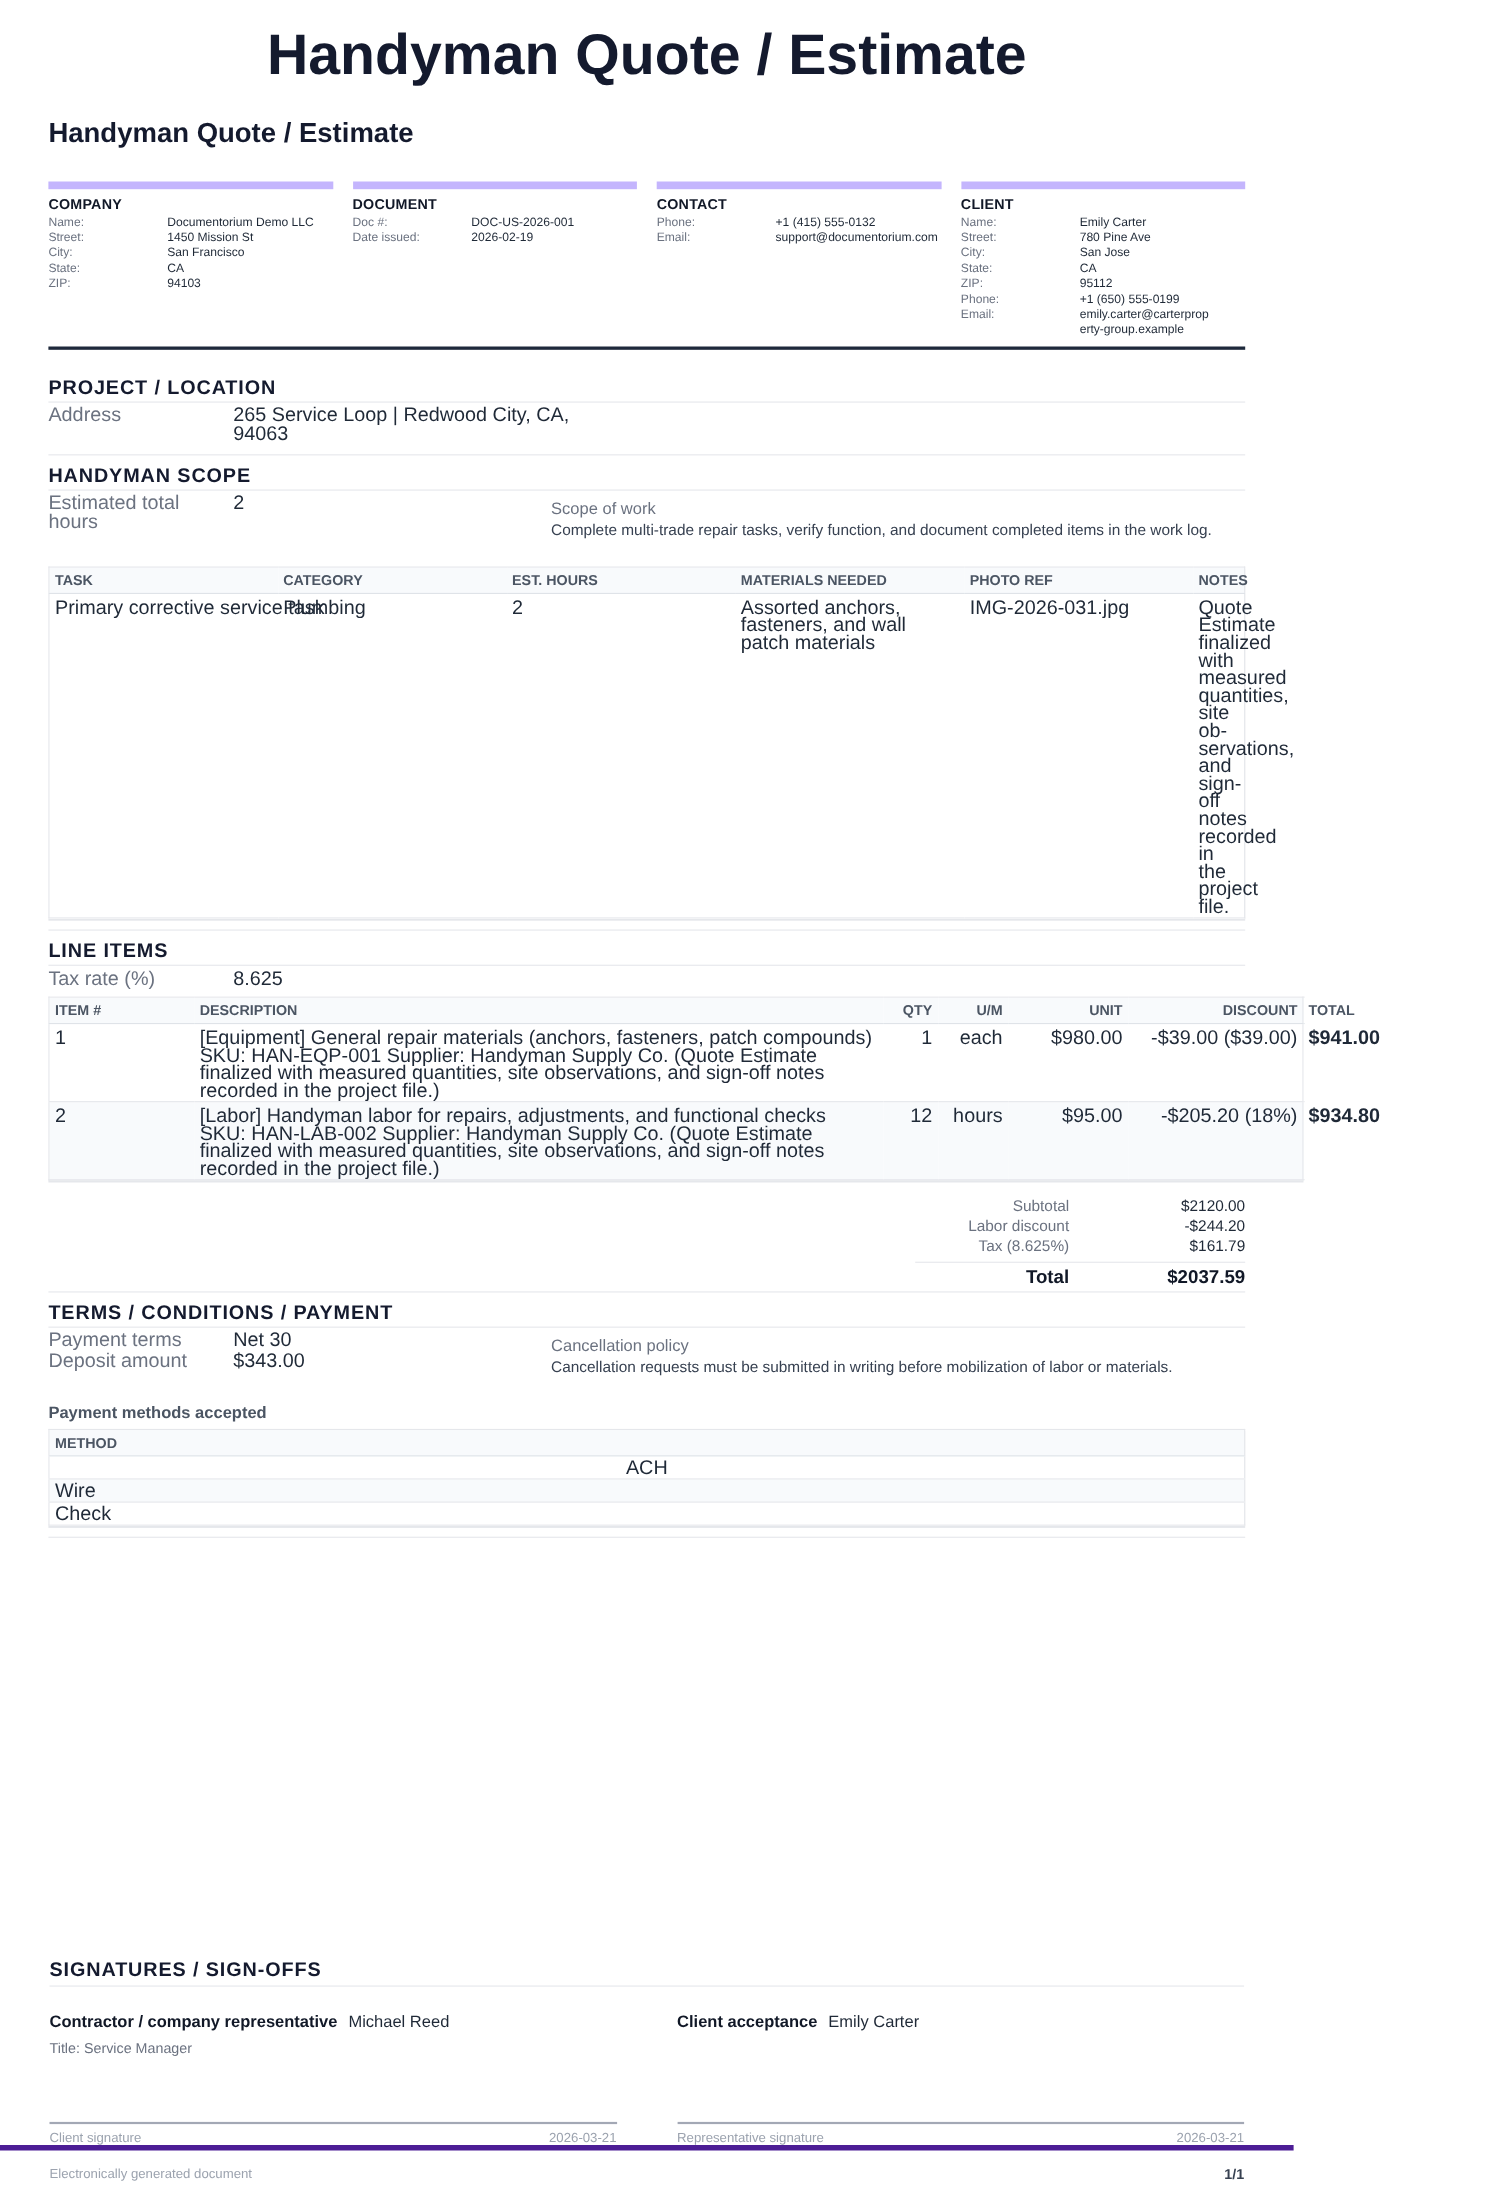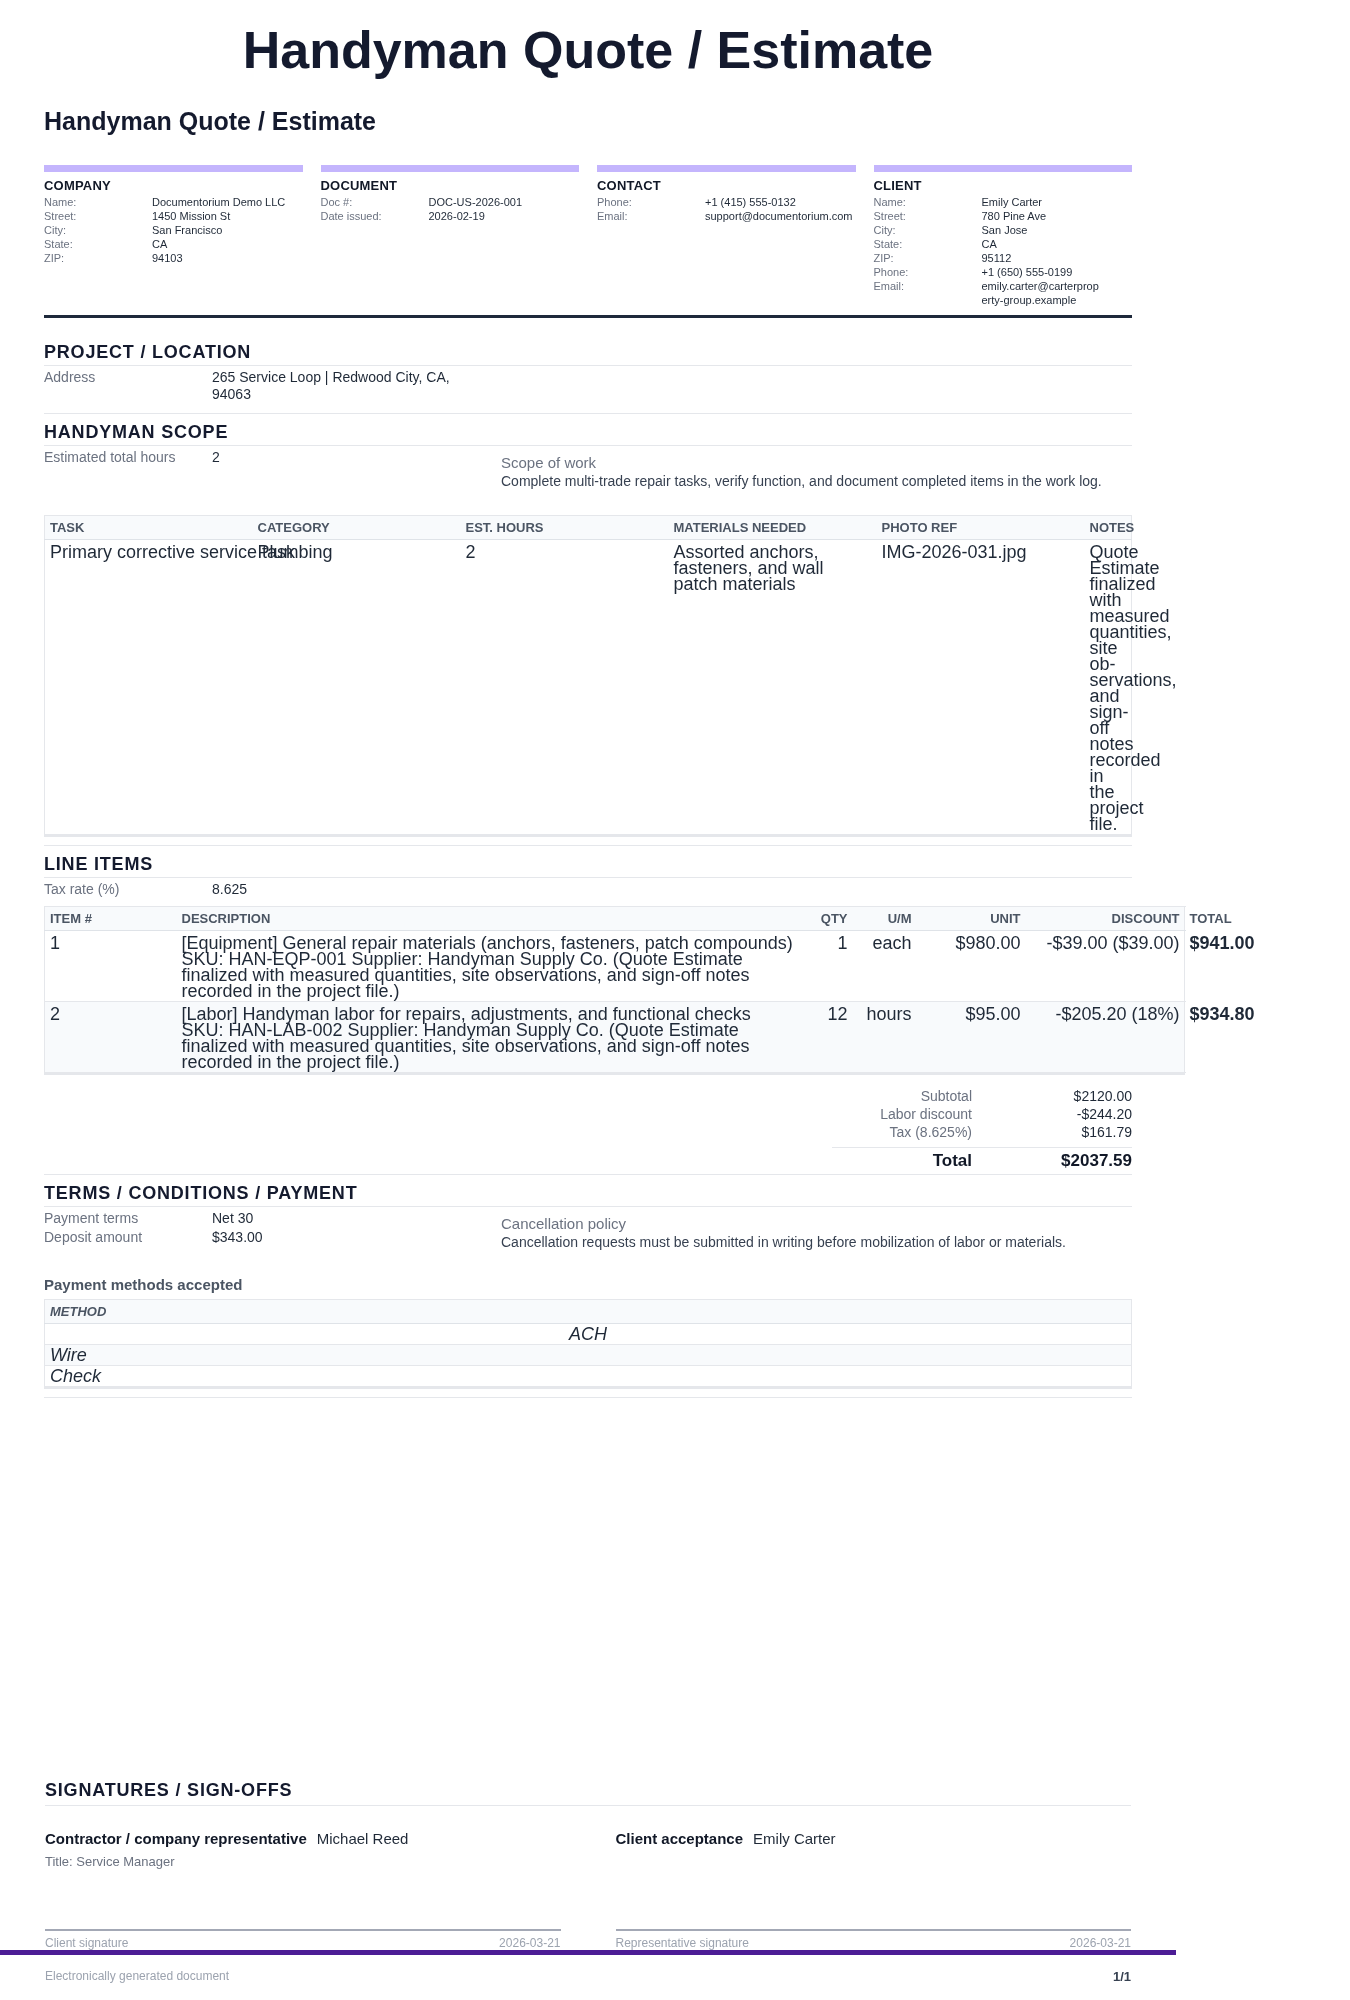--- a/index.html
+++ b/index.html
@@ -12,21 +12,21 @@
 
   .info-grid { display: grid; grid-template-columns: repeat(4, 1fr); column-gap: 18px; margin-top: 5px; }
   .info-col { border-top: 7px solid #c4b5fd; padding-top: 6px; margin-top: 20px; }
   .info-col h4 { font-size: 13px; font-weight: 700; color: #111827; margin-bottom: 2px; letter-spacing: 0.2px; }
   .kv { display: grid; grid-template-columns: 108px 1fr; font-size: 11px; line-height: 14px; }
   .kv .k { color: #6b7280; }
   .kv .v { color: #1f2937; }
   .header-rule { border-top: 3px solid #1e293b; margin-top: 8px; }
 
   .section-h { font-size: 18px; font-weight: 700; color: #141a2e; letter-spacing: 0.8px; border-bottom: 1px solid #e5e7eb; padding-bottom: 2px; }
-  .row2 { display: grid; grid-template-columns: 168px 1fr; font-size: 14px; line-height: 17px; }
+  .row2 { display: grid; grid-template-columns: 168px 1fr; font-size: 18px; line-height: 17px; }
   .row2 .k { color: #6b7280; }
   .row2 .v { color: #1f2937; }
   .divider { border-top: 1px solid #e5e7eb; }
 
   .sub-h { font-size: 15px; font-weight: 700; color: #4b5563; }
 
   table { width: 100%; border-collapse: collapse; }
   .tbl { border: 1px solid #e5e7eb; box-shadow: 0 2px 0 #e5e7eb; }
   .tbl th { background: #f8fafc; font-size: 13px; font-weight: 700; color: #4b5563; text-align: left; padding: 4px 5px; border-bottom: 1px solid #dfe3e8; }
   .tbl td { font-size: 18px; color: #1f2937; padding: 4px 5px; vertical-align: top; line-height: 16px; }
@@ -257,21 +257,21 @@
       </div>
       <div style="padding-top: 5px;">
         <div style="font-size: 15px; color: #6b7280;">Cancellation policy</div>
         <div style="font-size: 14px; color: #374151; margin-top: 2px;">Cancellation requests must be submitted in writing before mobilization of labor or materials.</div>
       </div>
     </div>
   </div>
 
   <div style="margin-top: 26px;">
     <h4 class="sub-h">Payment methods accepted</h4>
-    <table class="tbl" style="margin-top: 6px; font-style: italic;">
+    <table class="tbl" style="margin-top: 6px;">
       <thead>
         <tr>
             <th>METHOD</th>
           </tr>
       </thead>
       <tbody>
         <tr>
             <td style="padding: 2px 5px; text-align: center;">ACH</td>
           </tr>
         <tr class="alt">

